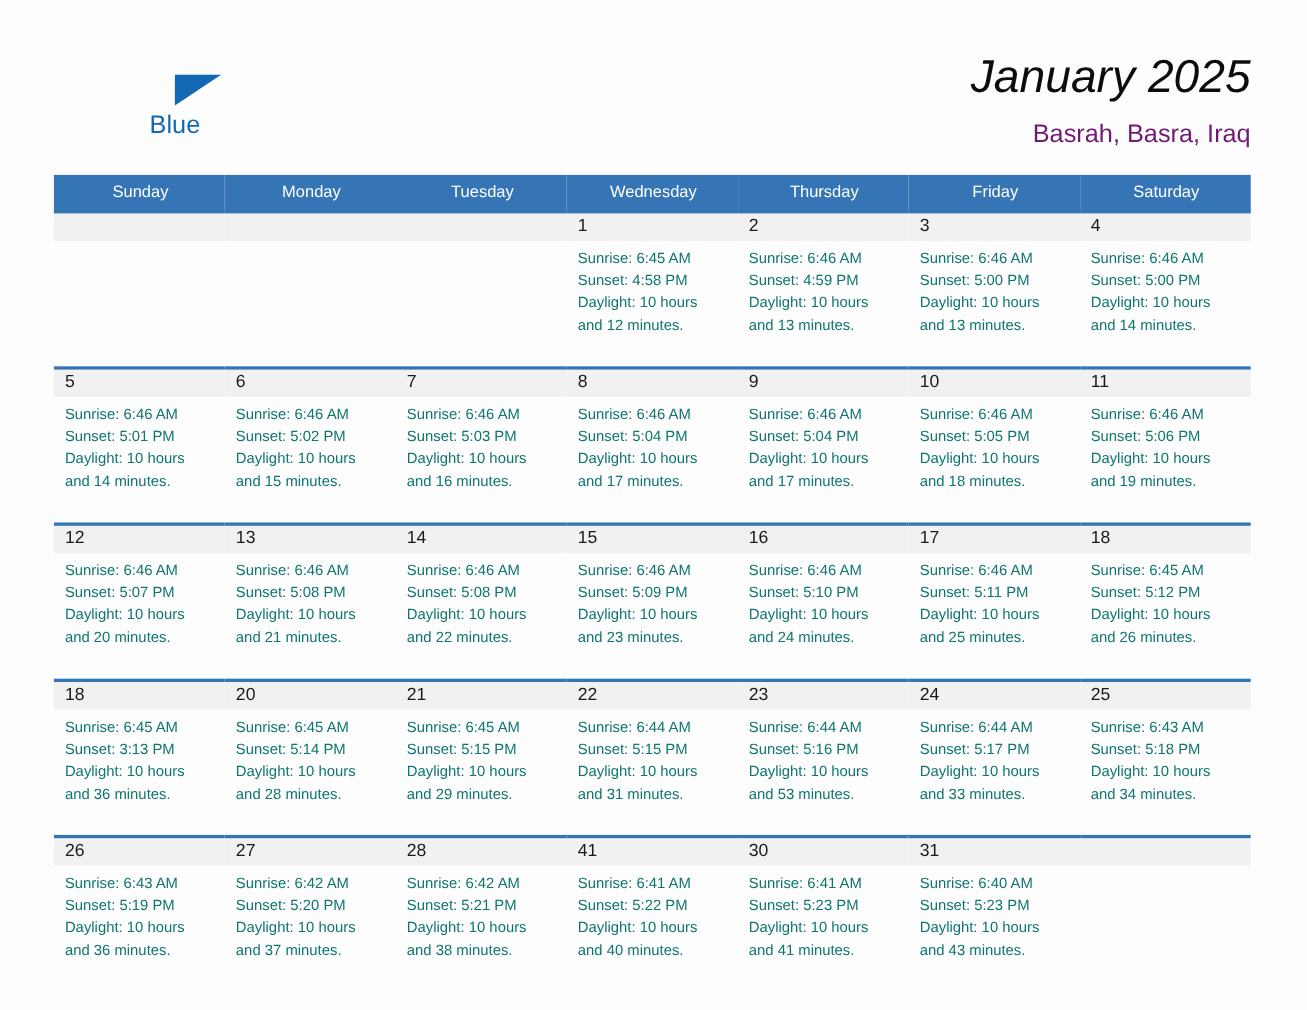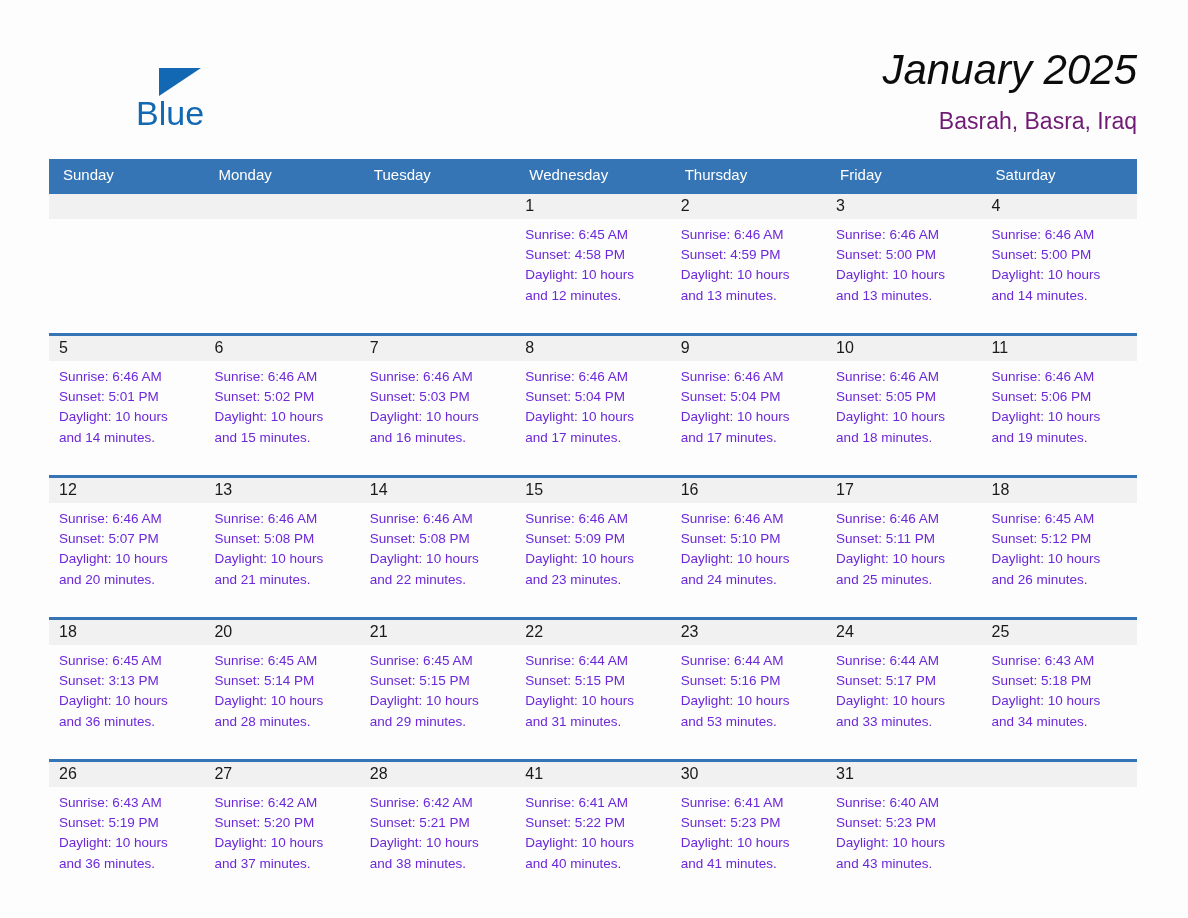--- a/index.html
+++ b/index.html
@@ -52,21 +52,21 @@
     top: 14px;
     width: 0;
     height: 0;
     border-left: 42px solid #1268b3;
     border-bottom: 28px solid transparent;
   }
   .logo-blue {
     position: absolute;
     left: 79px;
     top: 38px;
-    font-size: 34px;
+    font-size: 23px;
     color: #1268b3;
     line-height: 42px;
     font-family: "Liberation Sans", sans-serif;
   }
   .title-block {
     position: absolute;
     right: 0;
     top: 0;
     text-align: right;
   }
@@ -99,22 +99,22 @@
     table-layout: fixed;
     width: 1088px;
   }
   table.cal col { width: 155.43px; }
 
   thead th {
     background: #3575b5;
     color: #ffffff;
     font-weight: normal;
     font-size: 15px;
-    text-align: left;
-    padding: 6px 0 7px 14px;
+    text-align: center;
+    padding: 6px 0 7px 2px;
     height: 19px;
     vertical-align: middle;
     font-family: "Liberation Sans", sans-serif;
   }
 
   tbody tr.week > td {
     vertical-align: top;
     padding: 0;
     border-top: 3px solid #3575b5;
     height: 125px;
@@ -126,21 +126,21 @@
     padding: 3px 0 0 10px;
     font-size: 16px;
     color: #1a1a1a;
     box-sizing: border-box;
     font-family: "Liberation Sans", sans-serif;
   }
   .cell-body {
     padding: 6px 8px 0 10px;
     font-size: 13.5px;
     line-height: 20.2px;
-    color: #6d28d9;
+    color: #0f766e;
     font-family: "Liberation Sans", sans-serif;
   }
   .cell-body div { white-space: nowrap; }
 
   td.empty .daynum-band { background: #f1f1f1; }
   td.empty .cell-body { visibility: hidden; }
 
   .row-gap { height: 14px; }
   .row-gap td { border: none; padding: 0; height: 14px; background: #fdfdfd; }
 </style>

